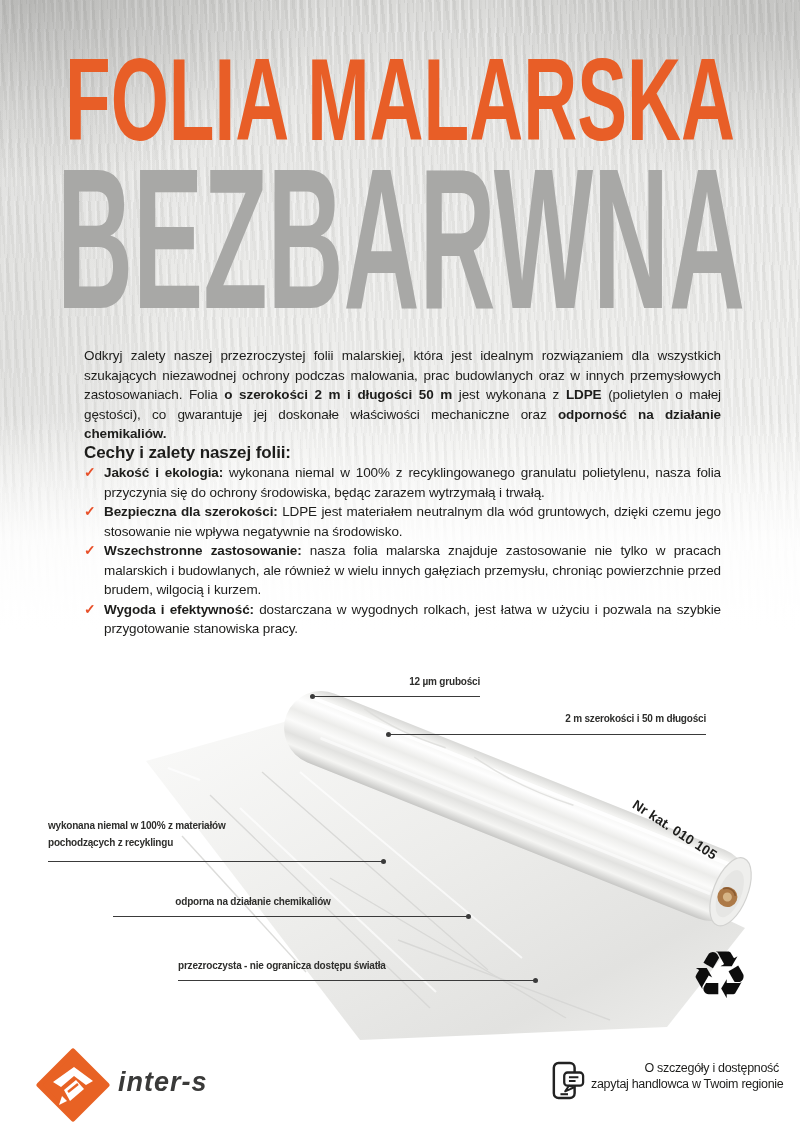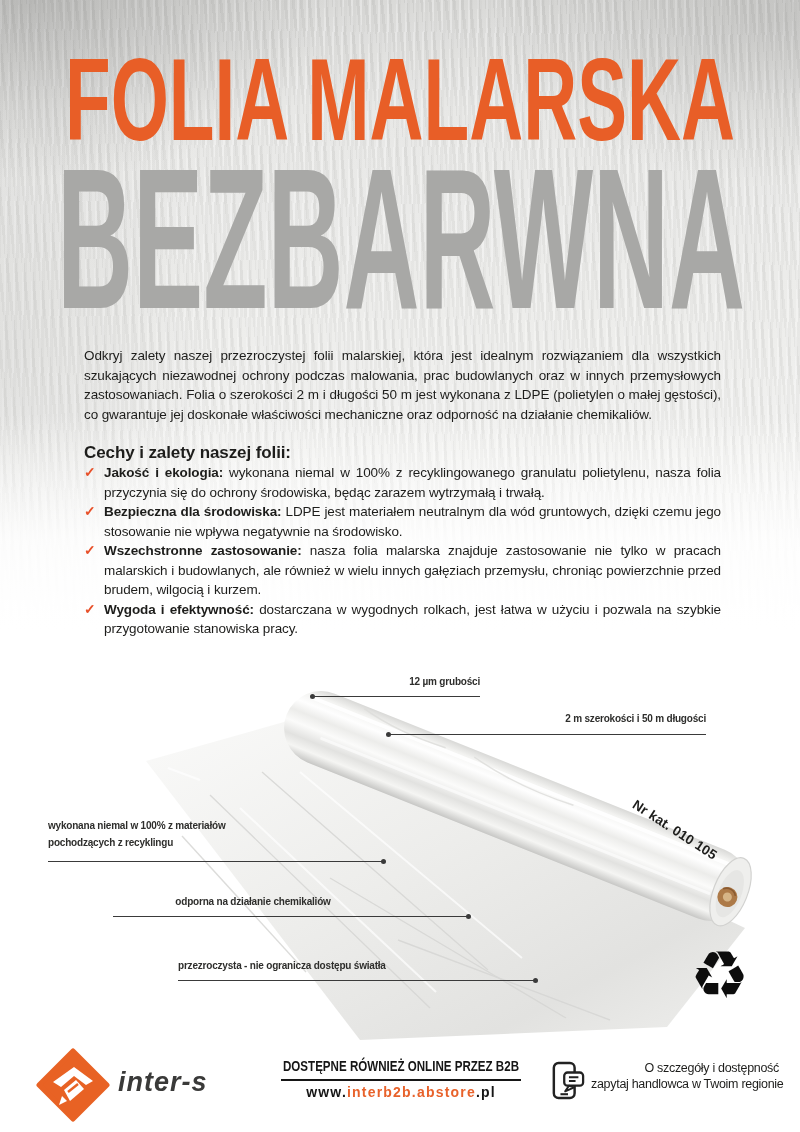--- a/index.html
+++ b/index.html
@@ -14,21 +14,21 @@
       radial-gradient(ellipse 300px 500px at 0% 40%, rgba(140,140,138,.14), rgba(140,140,138,0) 70%),
       repeating-linear-gradient(91deg, rgba(255,255,255,.28) 0 2px, rgba(180,180,178,.10) 2px 5px, rgba(255,255,255,0) 5px 9px),
       repeating-linear-gradient(84deg, rgba(160,160,158,.08) 0 3px, rgba(255,255,255,.14) 3px 8px),
       linear-gradient(180deg, #d3d3d1 0%, #e4e4e2 12%, #ebebe9 38%, #f3f3f1 58%, #ffffff 75%);
   }
   .abs{position:absolute;}
   
   .headline-svg text{font-family:"Liberation Sans",sans-serif;font-weight:700;}
   
   .copy{color:#1d1d1b;font-size:13.5px;line-height:19.5px;letter-spacing:-0.1px;text-align:justify;}
-  .copy b{font-weight:400;}
+  .copy b{font-weight:700;}
   .feat-heading{color:#1d1d1b;font-size:17px;font-weight:700;letter-spacing:-0.1px;}
   .feat-item{position:relative;padding-left:20px;color:#1d1d1b;font-size:13.5px;line-height:19.5px;letter-spacing:-0.1px;text-align:justify;}
   .feat-check{position:absolute;left:0;top:0;color:#e8512a;font-weight:700;font-size:14px;}
   .feat-item b{font-weight:700;}
   
   .callout{color:#2e2e2c;font-size:10px;line-height:16.5px;font-weight:700;letter-spacing:-0.2px;}
   .cline{position:absolute;height:0;border-top:1px solid #3a3a3a;}
   .cline::after{content:"";position:absolute;width:5px;height:5px;border-radius:50%;background:#3a3a3a;top:-3px;}
   .dot-left::after{left:-1px;}
   .dot-right::after{right:-1px;}
@@ -60,21 +60,21 @@
 
   <div class="abs feat-heading" style="left:84px;top:443px;">Cechy i zalety naszej folii:</div>
 
   <div class="abs" style="left:84px;top:463px;width:637px;">
     <div class="feat-item">
       <span class="feat-check">✓</span>
       <b>Jakość i ekologia:</b><span> wykonana niemal w 100% z recyklingowanego granulatu polietylenu, nasza folia przyczynia się do ochrony środowiska, będąc zarazem wytrzymałą i trwałą.</span>
     </div>
     <div class="feat-item">
       <span class="feat-check">✓</span>
-      <b>Bezpieczna dla środowiska:</b><span> LDPE jest materiałem neutralnym dla wód gruntowych, dzięki czemu jego stosowanie nie wpływa negatywnie na środowisko.</span>
+      <b>Bezpieczna dla szerokości:</b><span> LDPE jest materiałem neutralnym dla wód gruntowych, dzięki czemu jego stosowanie nie wpływa negatywnie na środowisko.</span>
     </div>
     <div class="feat-item">
       <span class="feat-check">✓</span>
       <b>Wszechstronne zastosowanie:</b><span> nasza folia malarska znajduje zastosowanie nie tylko w pracach malarskich i budowlanych, ale również w wielu innych gałęziach przemysłu, chroniąc powierzchnie przed brudem, wilgocią i kurzem.</span>
     </div>
     <div class="feat-item">
       <span class="feat-check">✓</span>
       <b>Wygoda i efektywność:</b><span> dostarczana w wygodnych rolkach, jest łatwa w użyciu i pozwala na szybkie przygotowanie stanowiska pracy.</span>
     </div>
   </div>
@@ -148,27 +148,20 @@
 
   <svg class="abs" style="left:36px;top:1048px;" width="74" height="74" viewBox="0 0 74 74">
     <path d="M37,3 L71,37 L37,71 L3,37 Z" fill="#E86224" stroke="#E86224" stroke-width="5" stroke-linejoin="round"></path>
     <path d="M17,34 L38,19 L57,33 L50,37 L38,28 L25,39 Z" fill="#ffffff"></path>
     <path d="M28,42 L40,32 L48,41 L34,53 Z" fill="#ffffff"></path>
     <path d="M26,48 L31,53 L23,57 Z" fill="#ffffff"></path>
     <path d="M32,44 L42,36" stroke="#E86224" stroke-width="2.4" fill="none"></path>
   </svg>
   <div class="abs brand-word" style="left:118px;top:1067px;">inter-s</div>
 
-  <div class="abs b2b-block" style="left:281px;top:1057px;">
-    <svg width="240" height="17" viewBox="0 0 240 17">
-      <text x="120" y="13.5" text-anchor="middle" font-family="Liberation Sans, sans-serif" font-weight="700" font-size="15" fill="#161616" textLength="236" lengthAdjust="spacingAndGlyphs">DOSTĘPNE RÓWNIEŻ ONLINE PRZEZ B2B</text>
-    </svg>
-    <hr class="b2b-rule">
-    <div class="b2b-url"><span>www.</span><span class="hl">interb2b.abstore</span><span>.pl</span></div>
-  </div>
 
   <div class="abs contact" style="left:551px;top:1060px;">
     <svg width="34" height="42" viewBox="0 0 36 42">
       <rect x="3" y="2" width="22" height="37" rx="5" fill="none" stroke="#222" stroke-width="2.6"></rect>
       <path d="M10,35 h8" stroke="#222" stroke-width="2.2"></path>
       <rect x="14" y="12" width="20" height="14" rx="3.5" fill="#ffffff" stroke="#222" stroke-width="2.4"></rect>
       <path d="M19,26 l-4,6 l9,-4 Z" fill="#ffffff" stroke="#222" stroke-width="2" stroke-linejoin="round"></path>
       <path d="M19,17 h10 M19,21 h7" stroke="#222" stroke-width="2"></path>
     </svg>
     <div class="contact-text">

